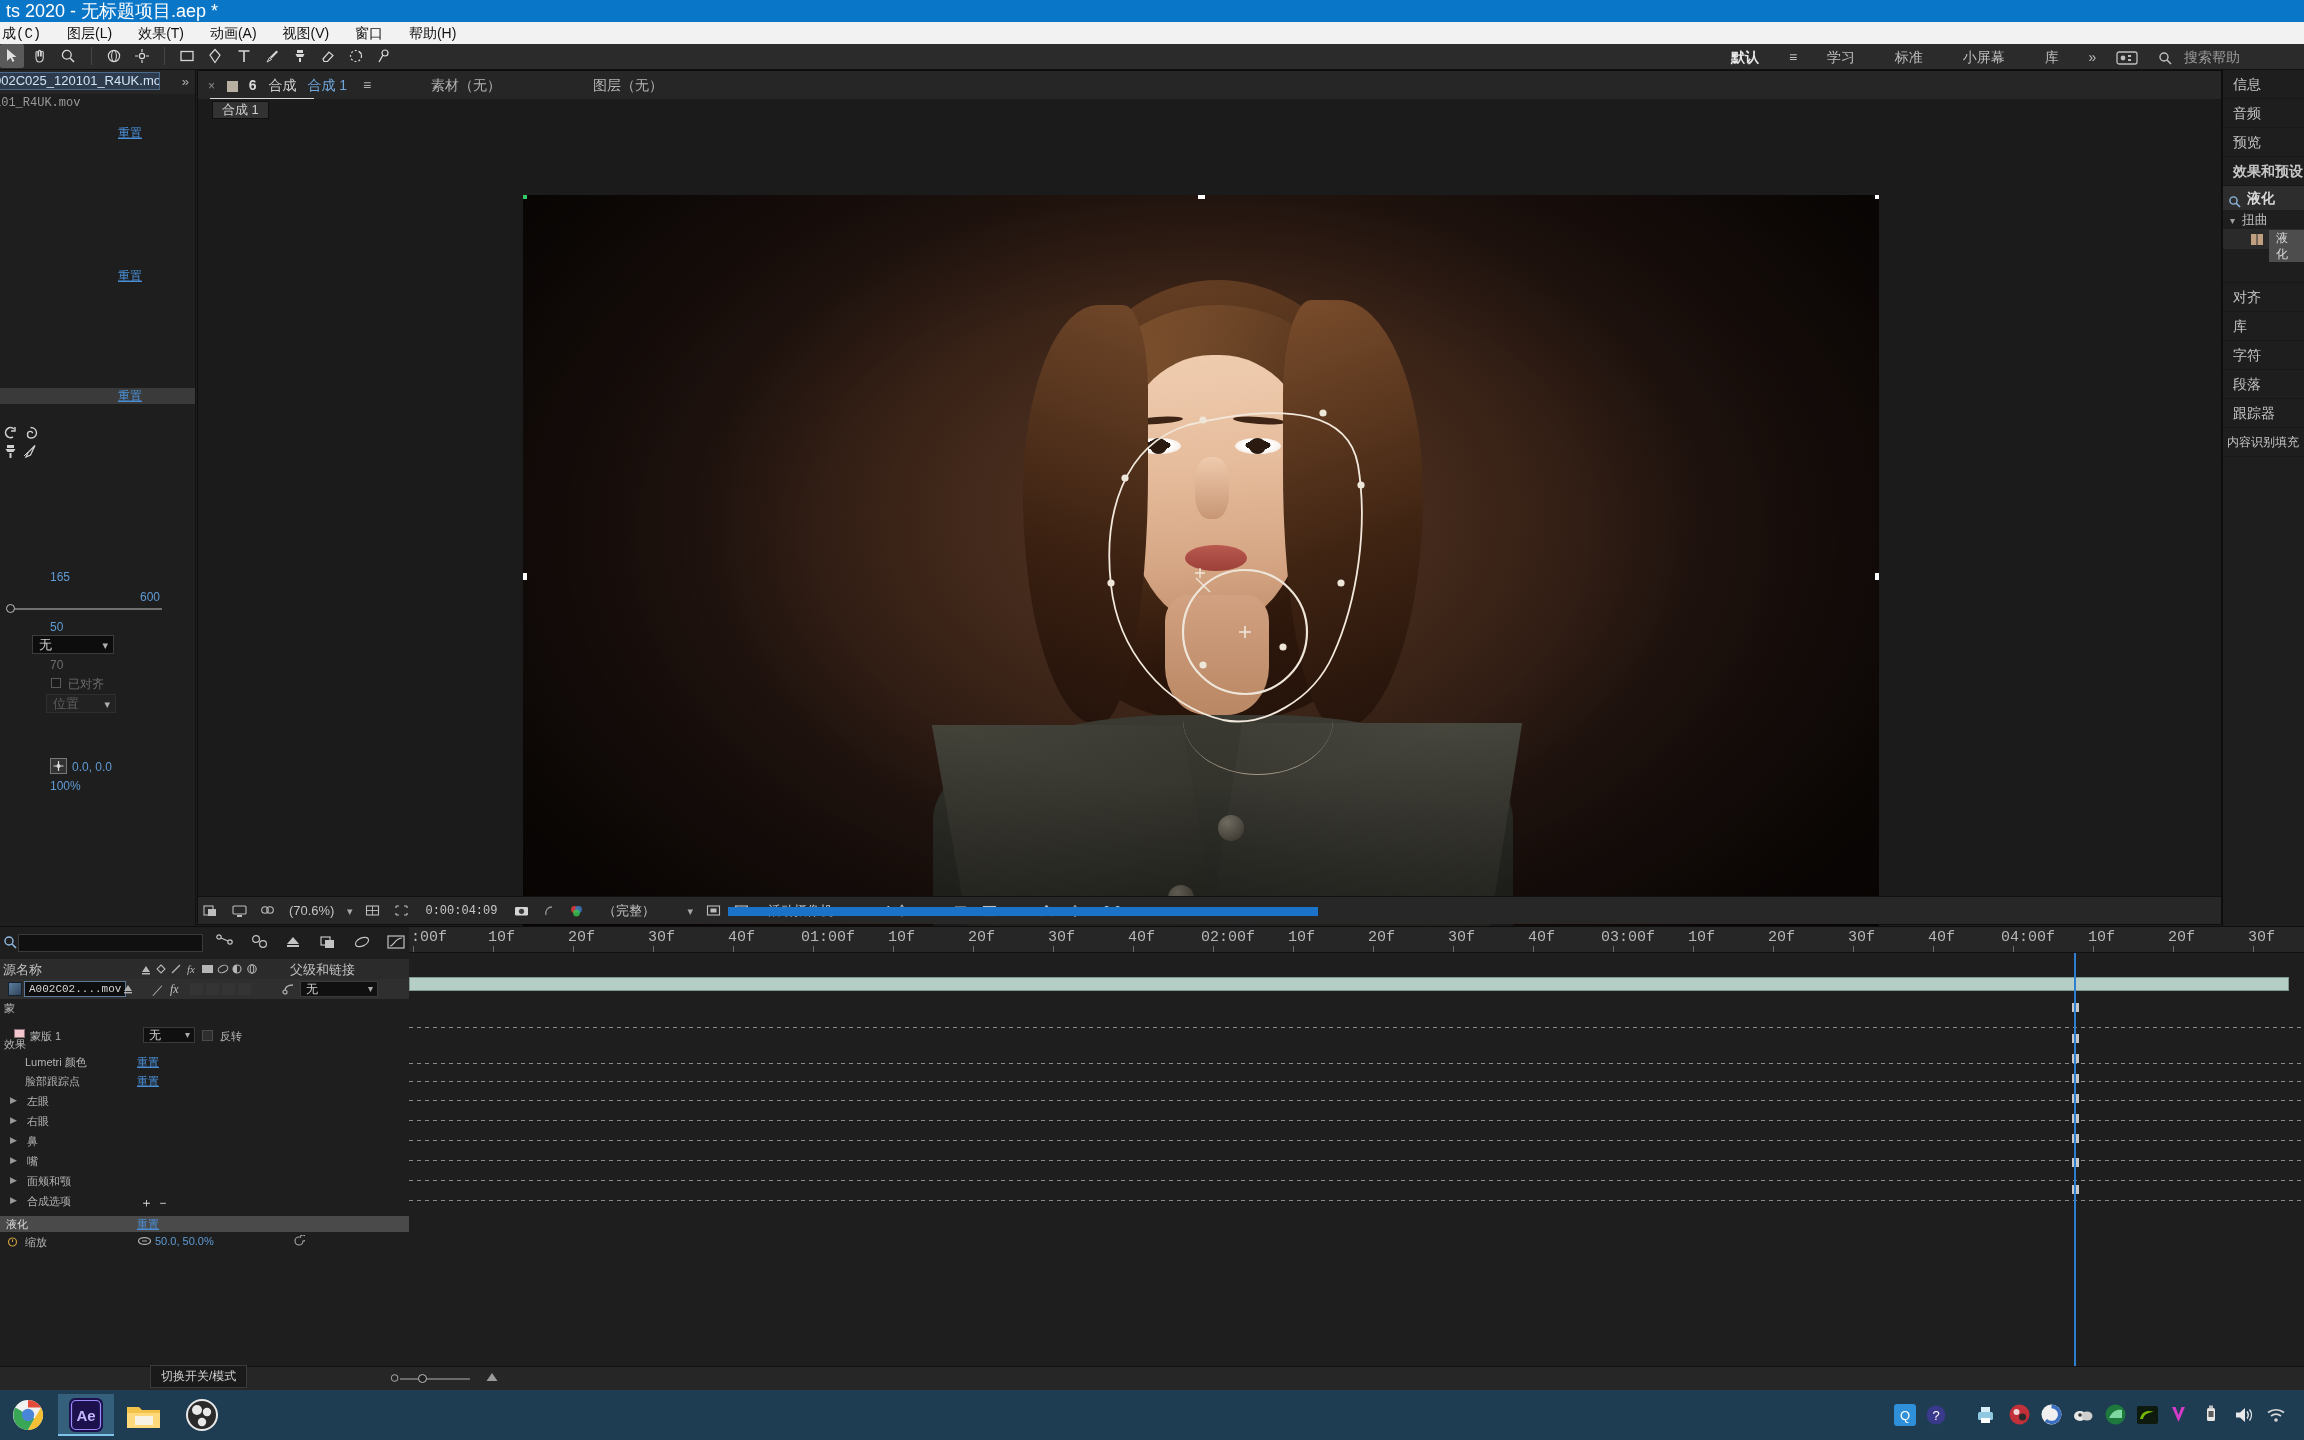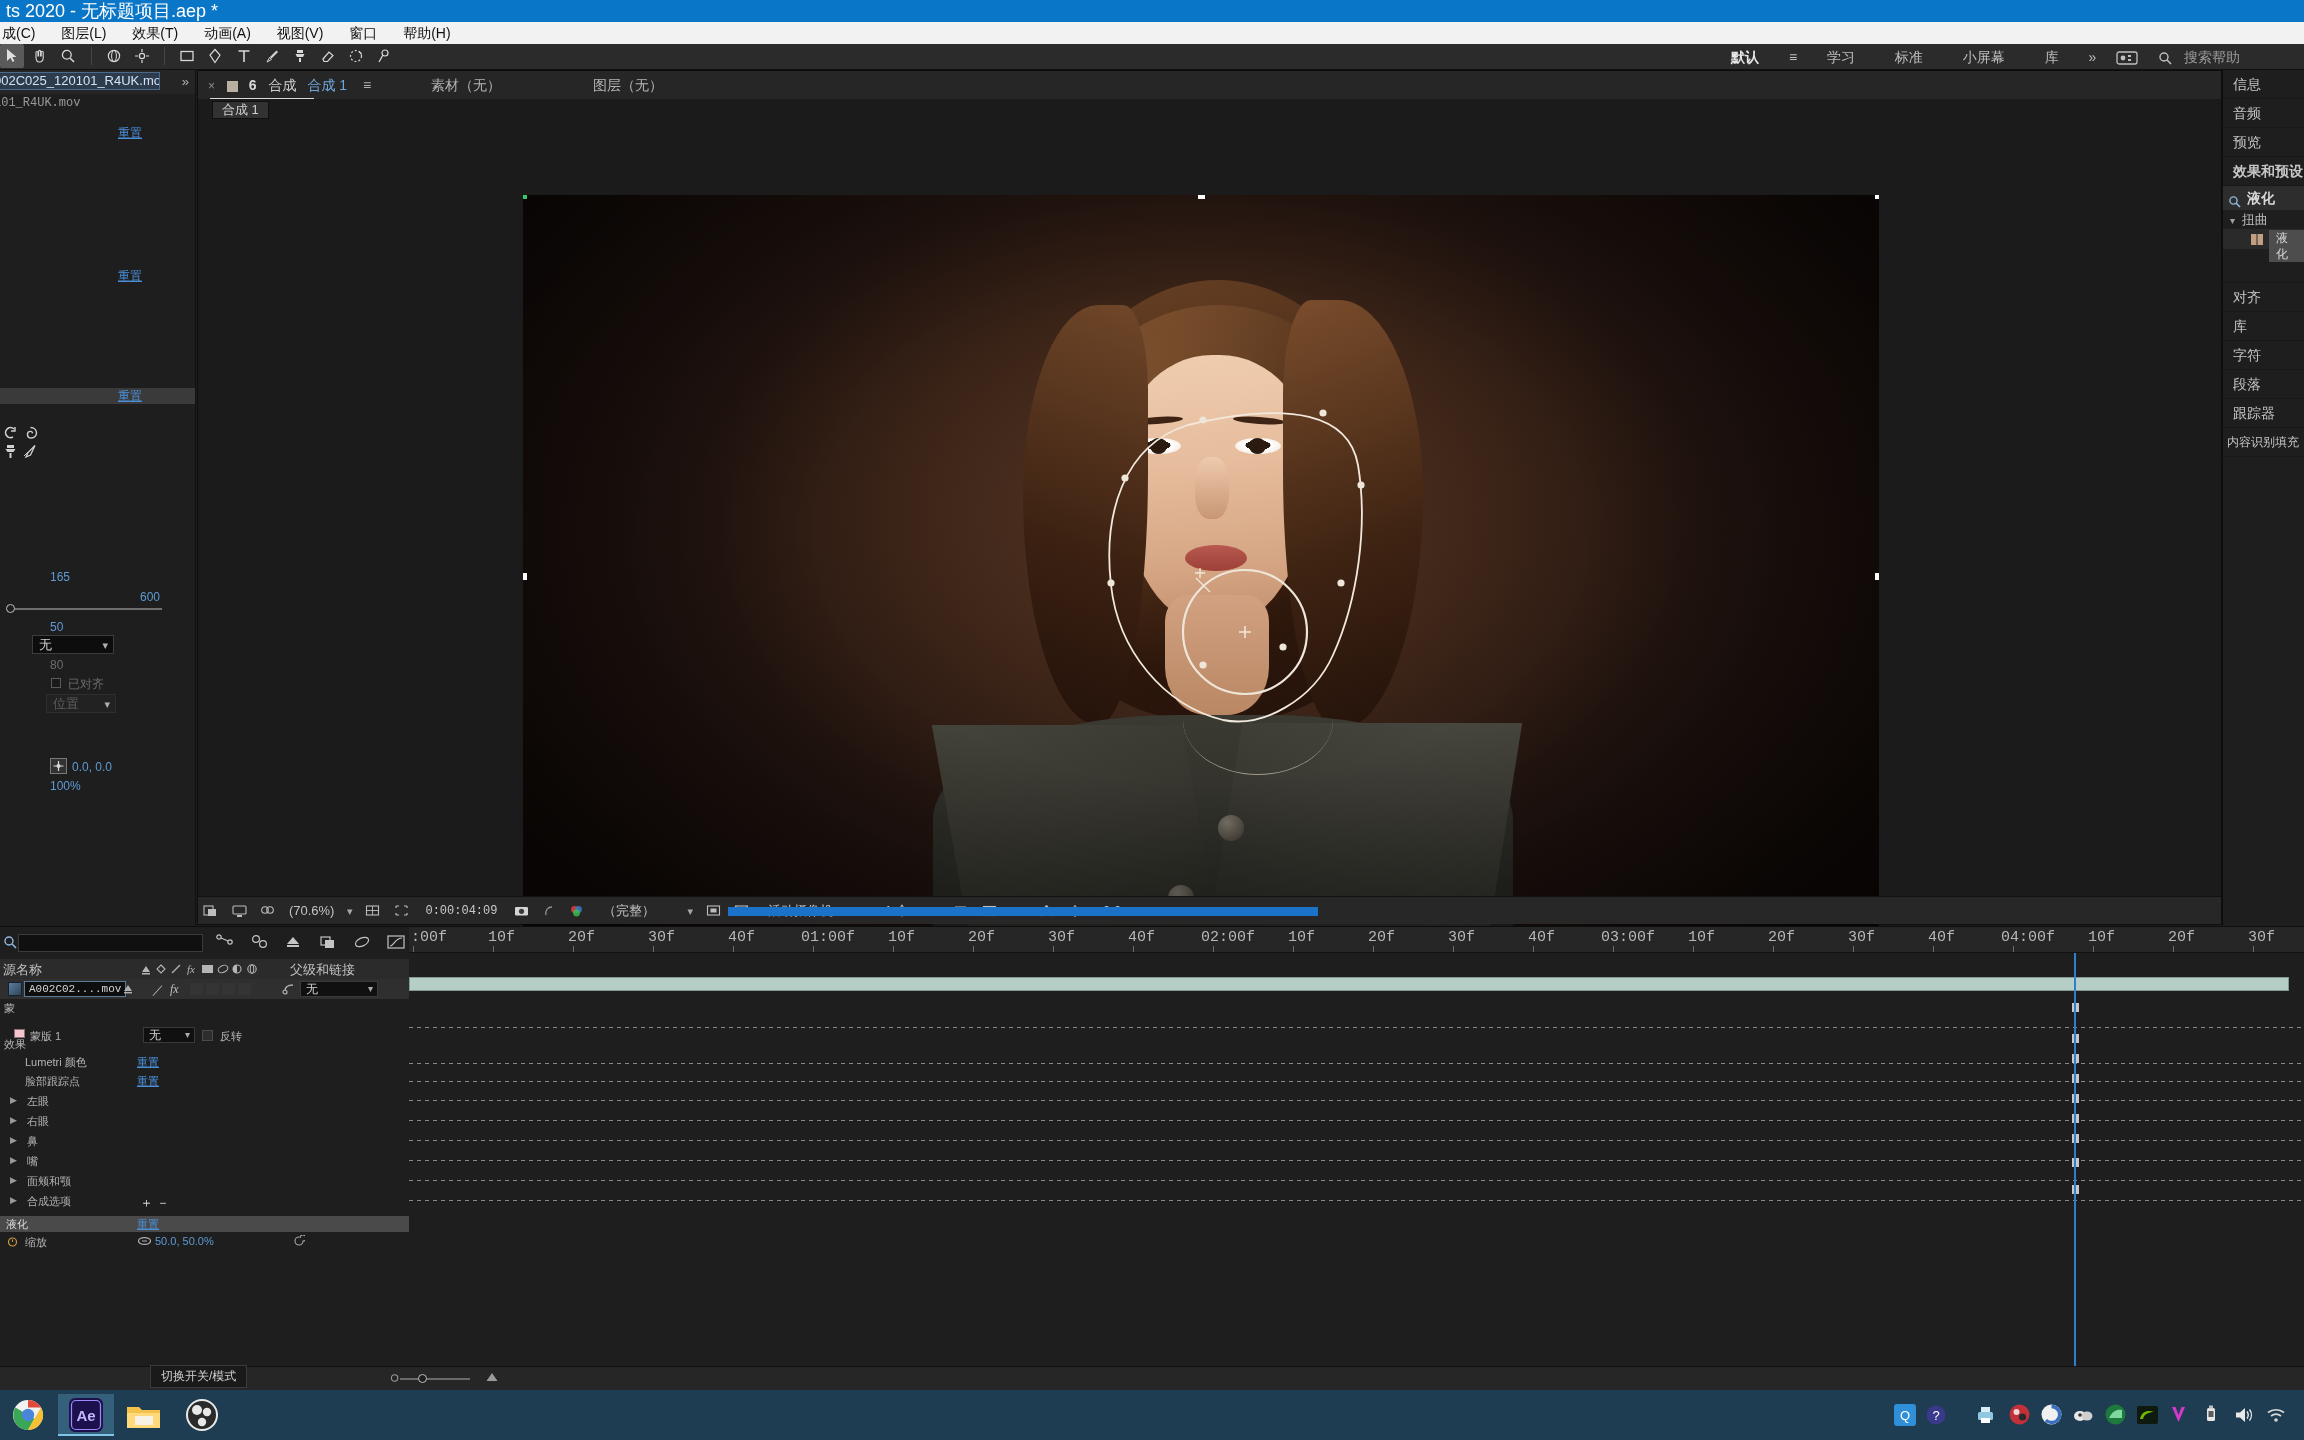--- a/index.html
+++ b/index.html
@@ -9,21 +9,21 @@
 
   
   .titlebar { position:absolute; left:0; top:0; width:2304px; height:22px;
     background:#0a76c8; color:#fff; font-size:18px; line-height:22px;
     padding-left:6px; white-space:nowrap; overflow:hidden; }
 
   
   .menubar { position:absolute; left:0; top:22px; width:2304px; height:22px;
     background:#f2f2f2; color:#111; font-size:14px; line-height:22px; white-space:nowrap; }
   .menubar .mi { display:inline-block; padding:0 11px; }
-  .menubar .mi:first-child { padding-left:2px; }
+  .menubar .mi:first-child { padding-left:2px;font-family:Liberation Mono, monospace; }
 
   
   .toolbar { position:absolute; left:0; top:44px; width:2304px; height:26px;
     background:#2b2b2b; border-bottom:1px solid #101010; white-space:nowrap; }
   .tool { display:inline-block; width:24px; height:24px; vertical-align:top;
     position:relative; }
   .tool svg { position:absolute; left:4px; top:4px; }
   .tool.sel { background:#5a5a5a; border-radius:2px; }
   .tsep { display:inline-block; width:1px; height:18px; background:#454545;
     margin:3px 6px; vertical-align:top; }
@@ -363,21 +363,21 @@
   <div class="valnum" style="left:50px; top:500px">165</div>
   <div class="valnum" style="left:140px; top:520px">600</div>
   <div class="slider" style="left:6px; top:538px; width:156px">
     <span class="knob" style="left:0"></span>
   </div>
   <div class="valnum" style="left:50px; top:550px">50</div>
   <div class="ddown" style="left:32px; top:565px; width:82px">
     <span>无</span>
     <span class="cv">▾</span>
   </div>
-  <div class="valnum dim" style="left:50px; top:588px">80</div>
+  <div class="valnum dim" style="left:50px; top:588px">70</div>
   <div class="cbx" style="left:51px; top:608px"></div>
   <div class="lbldim" style="left:68px; top:606px">已对齐</div>
   <div class="ddown dis" style="left:46px; top:624px; width:70px">
     <span>位置</span>
     <span class="cv">▾</span>
   </div>
   <div class="posbtn" style="left:50px; top:688px">
     <svg width="15" height="14">
         <path d="M7.5 2v10M2.5 7h10" stroke="#d8d8d8" stroke-width="1.2"></path>
         <circle cx="7.5" cy="7" r="2" fill="#d8d8d8"></circle>

